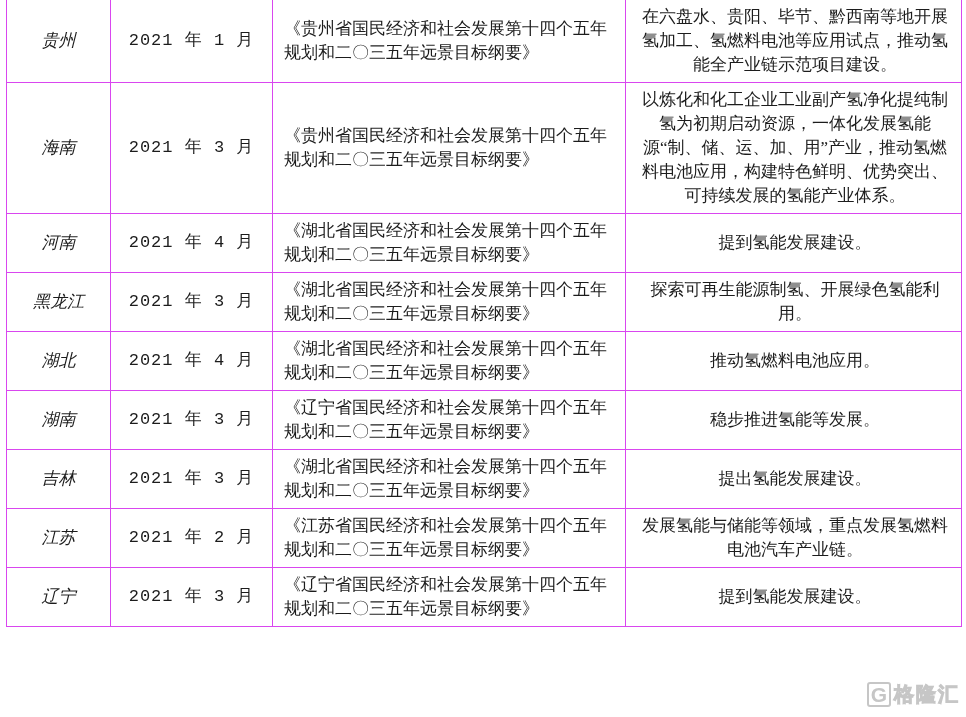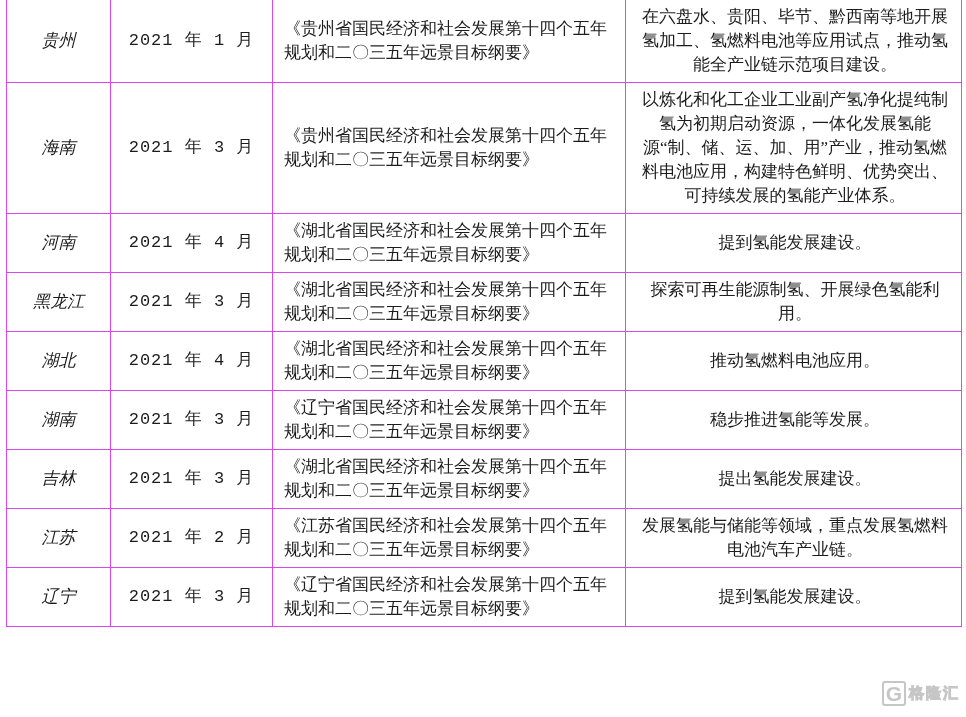--- a/index.html
+++ b/index.html
@@ -55,21 +55,21 @@
   }
   .watermark .wm-logo {
     display: inline-block;
     font-size: 21px;
     line-height: 21px;
     border: 2px solid #c6c6c6;
     border-radius: 3px;
     padding: 0 2px;
   }
   .watermark .wm-text {
-    font-size: 15px;
+    font-size: 20px;
     letter-spacing: 2px;
     -webkit-text-stroke: 1px #c6c6c6;
     color: #e4e4e4;
   }
 </style>
 </head>
 <body>
 
 <div class="table-wrap">
   <table class="policy-table">

